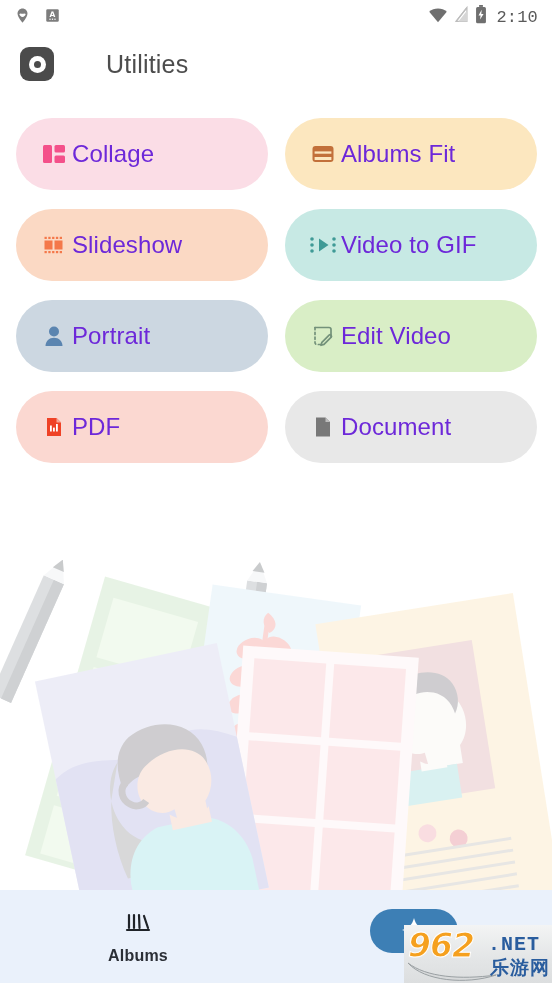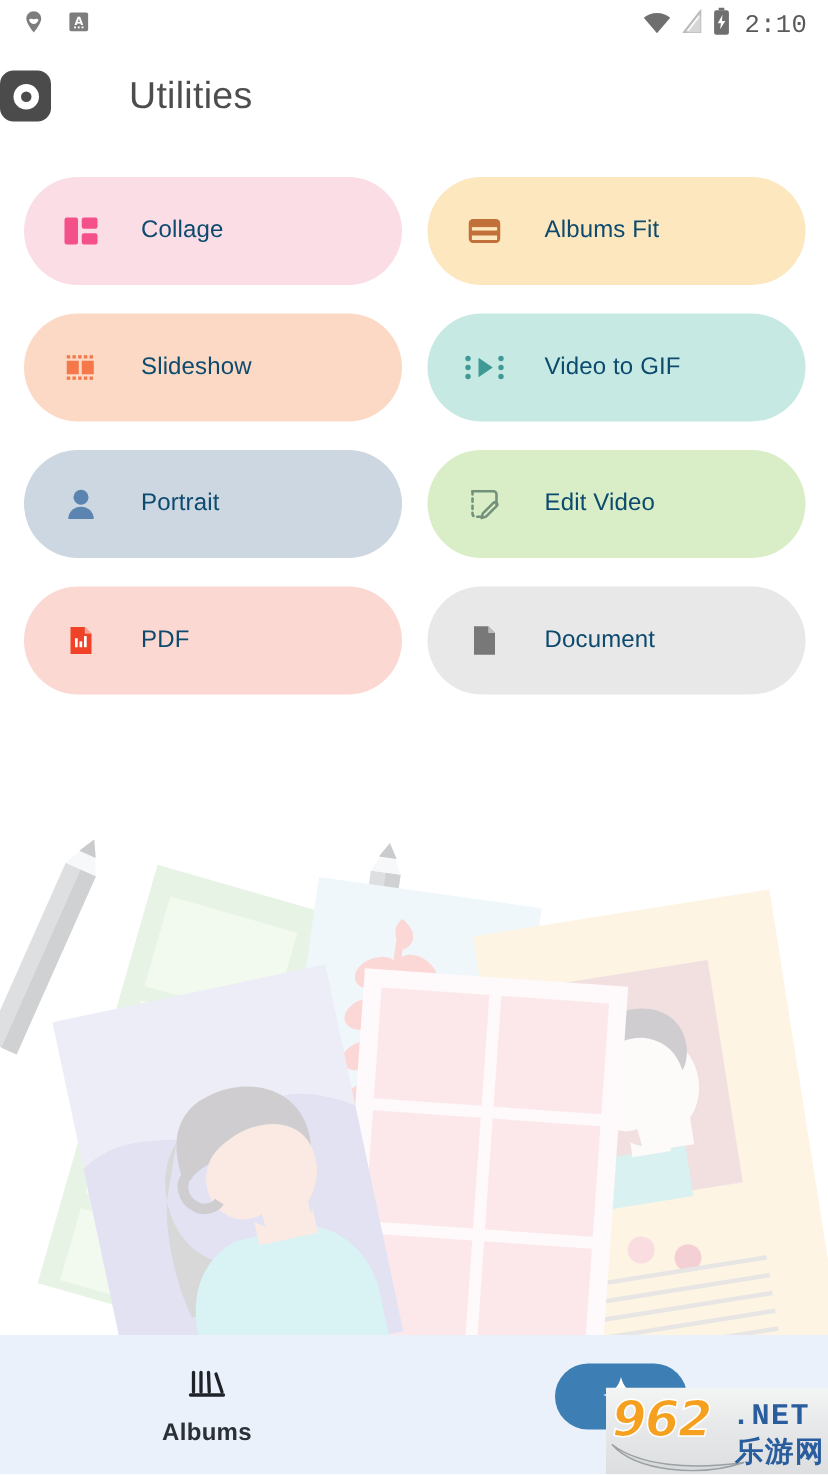--- a/index.html
+++ b/index.html
@@ -29,21 +29,21 @@
     font-size: 17px; color: #5a5a5a; font-weight: 500;
     letter-spacing: .2px; margin-left: 3px;
   }
   .ic-gray { fill: #7d7d7d; }
 
   
   .appbar {
     position: absolute; top: 38px; left: 0;
     width: 552px; height: 52px;
     display: flex; align-items: center;
-    padding-left: 0;
+    padding-left: 20px;
   }
   .app-icon {
     width: 34px; height: 34px; border-radius: 9px;
     background: #4b4b4b;
     display: flex; align-items: center; justify-content: center;
     flex: none;
   }
   .app-icon .ring {
     width: 17px; height: 17px; border-radius: 50%;
     background: #ffffff;
@@ -74,22 +74,22 @@
     display: flex; align-items: center;
     padding-left: 24px;
     cursor: pointer;
     user-select: none;
   }
   .util-icon {
     width: 28px; height: 28px; flex: none;
     display: flex; align-items: center; justify-content: center;
   }
   .util-label {
-    margin-left: 26px;
-    font-size: 16px; color: #0c4a6e; letter-spacing: .1px;
+    margin-left: 4px;
+    font-size: 24px; color: #6d28d9; letter-spacing: .1px;
   }
 
   
   .illus {
     position: absolute;
     left: 0; top: 560px;
     width: 552px; height: 340px;
     opacity: .33;
     overflow: hidden;
     pointer-events: none;

